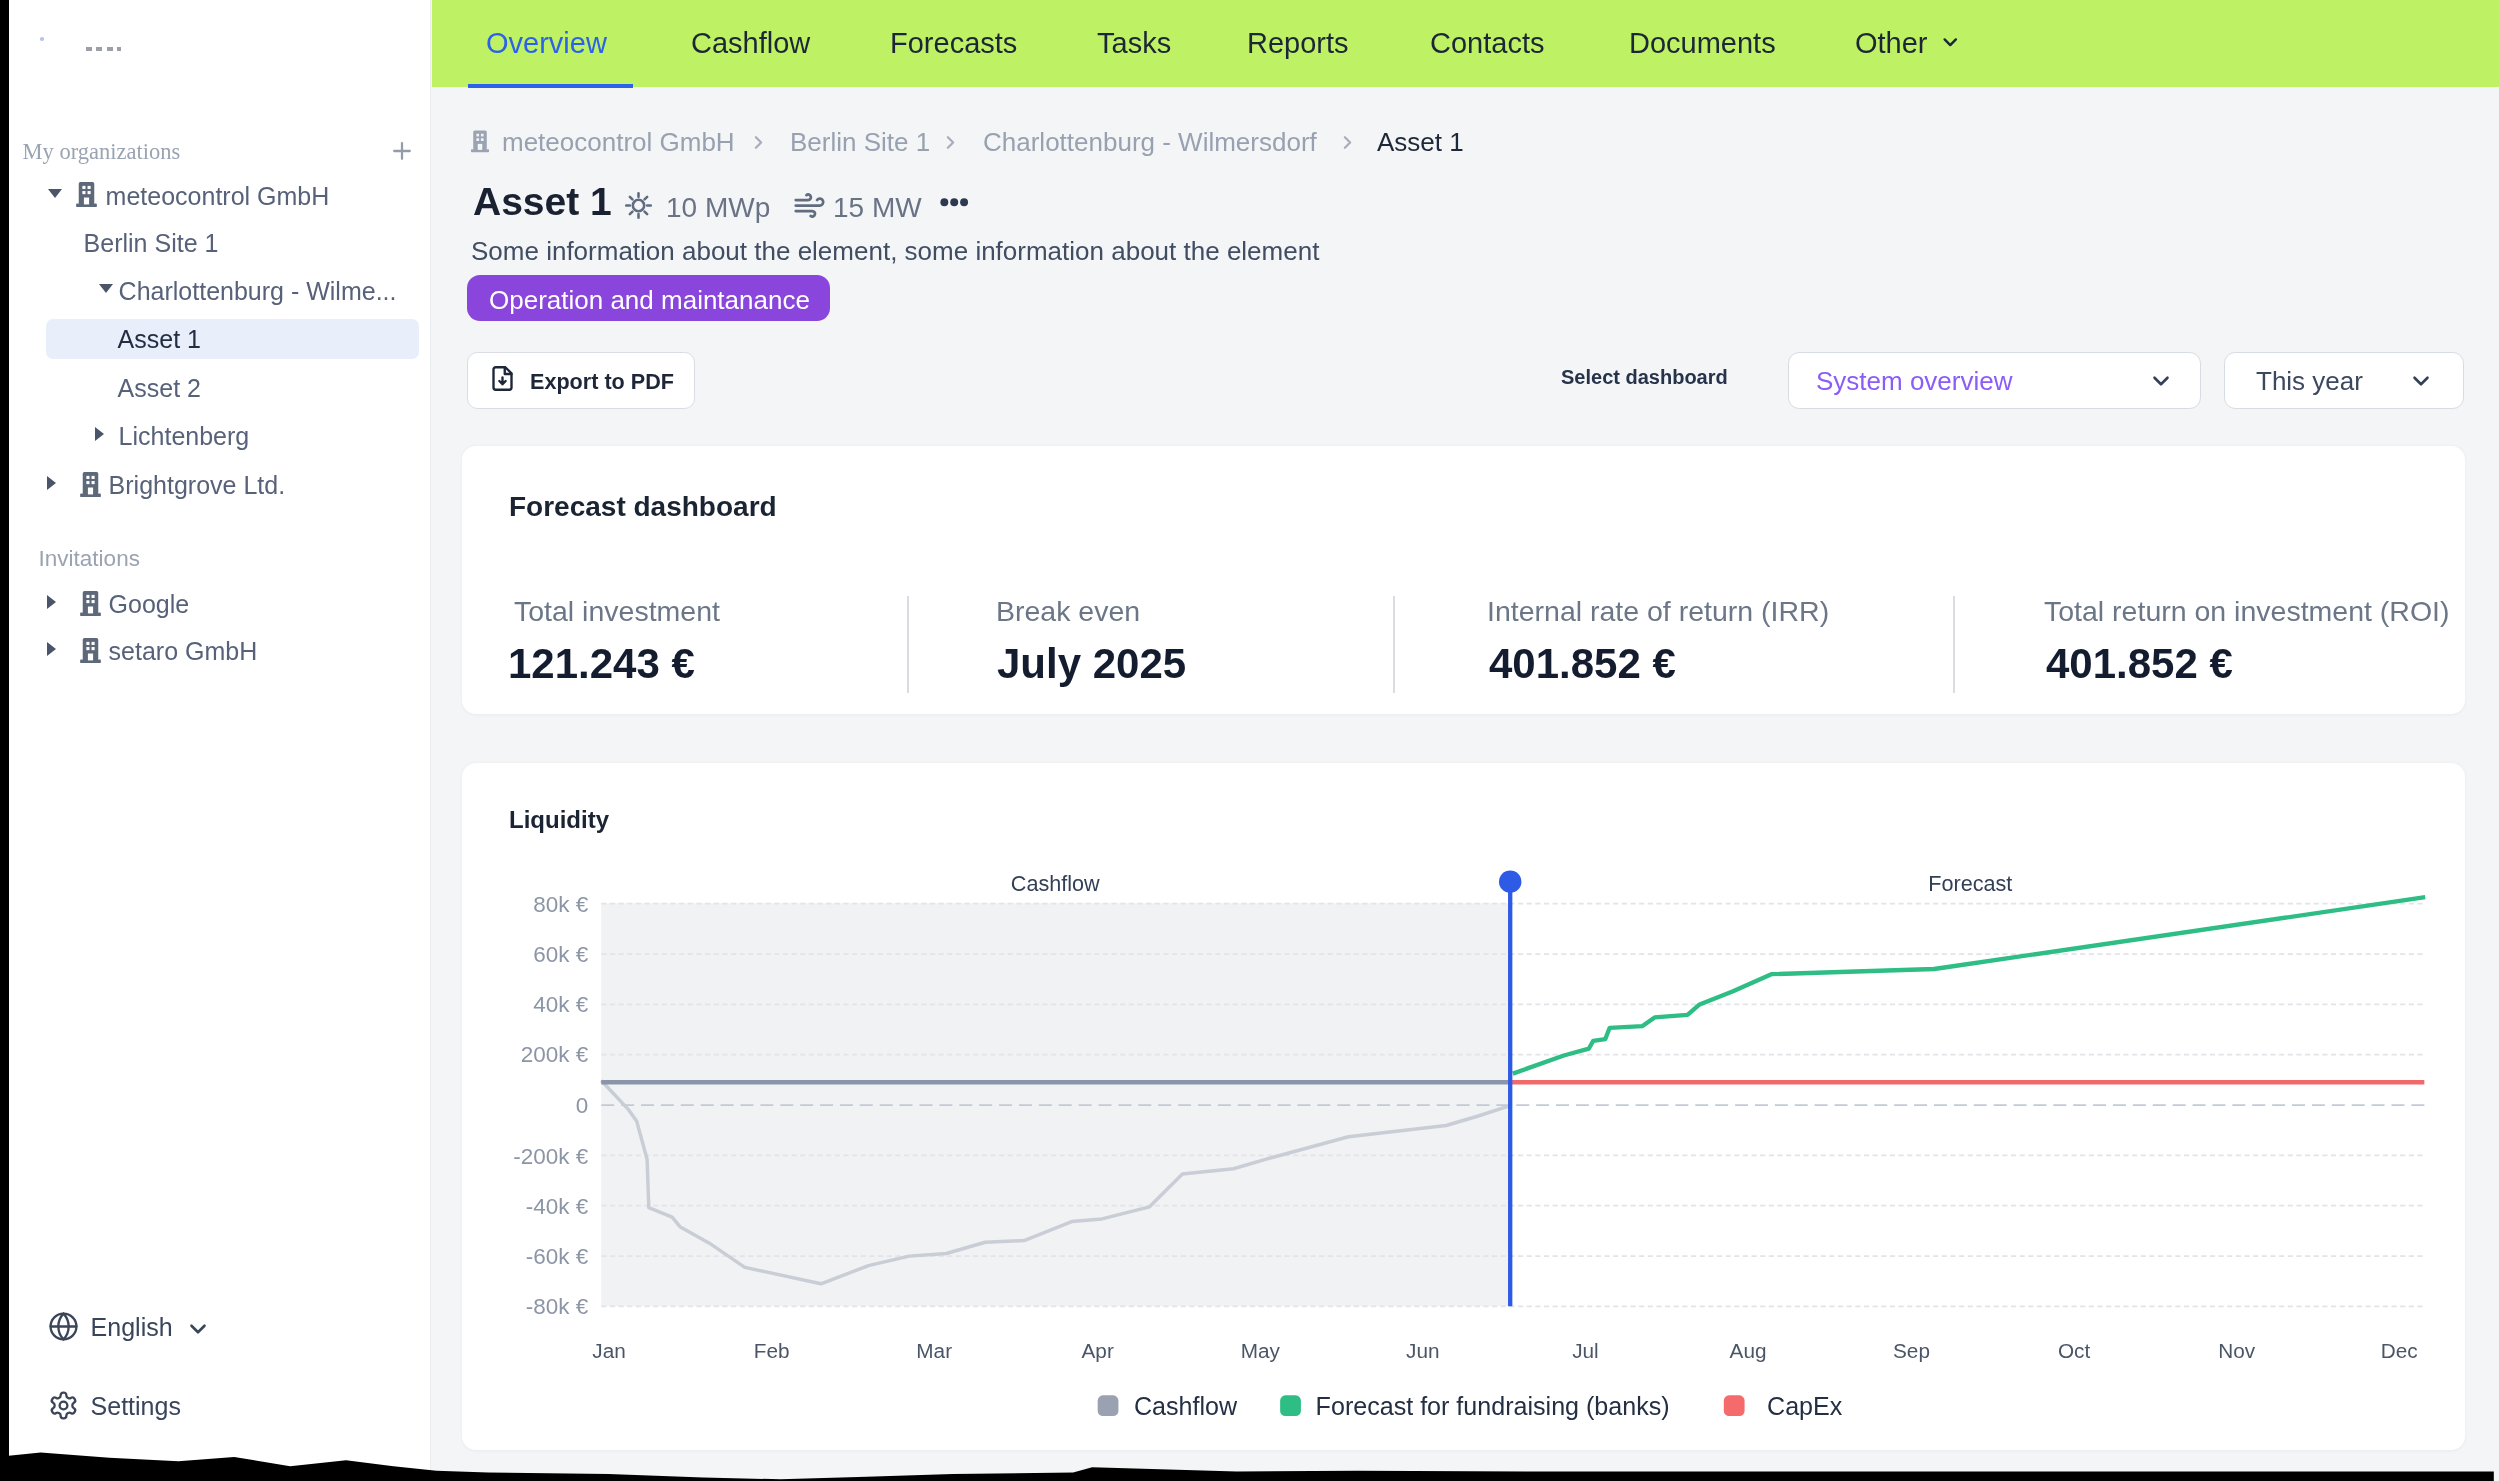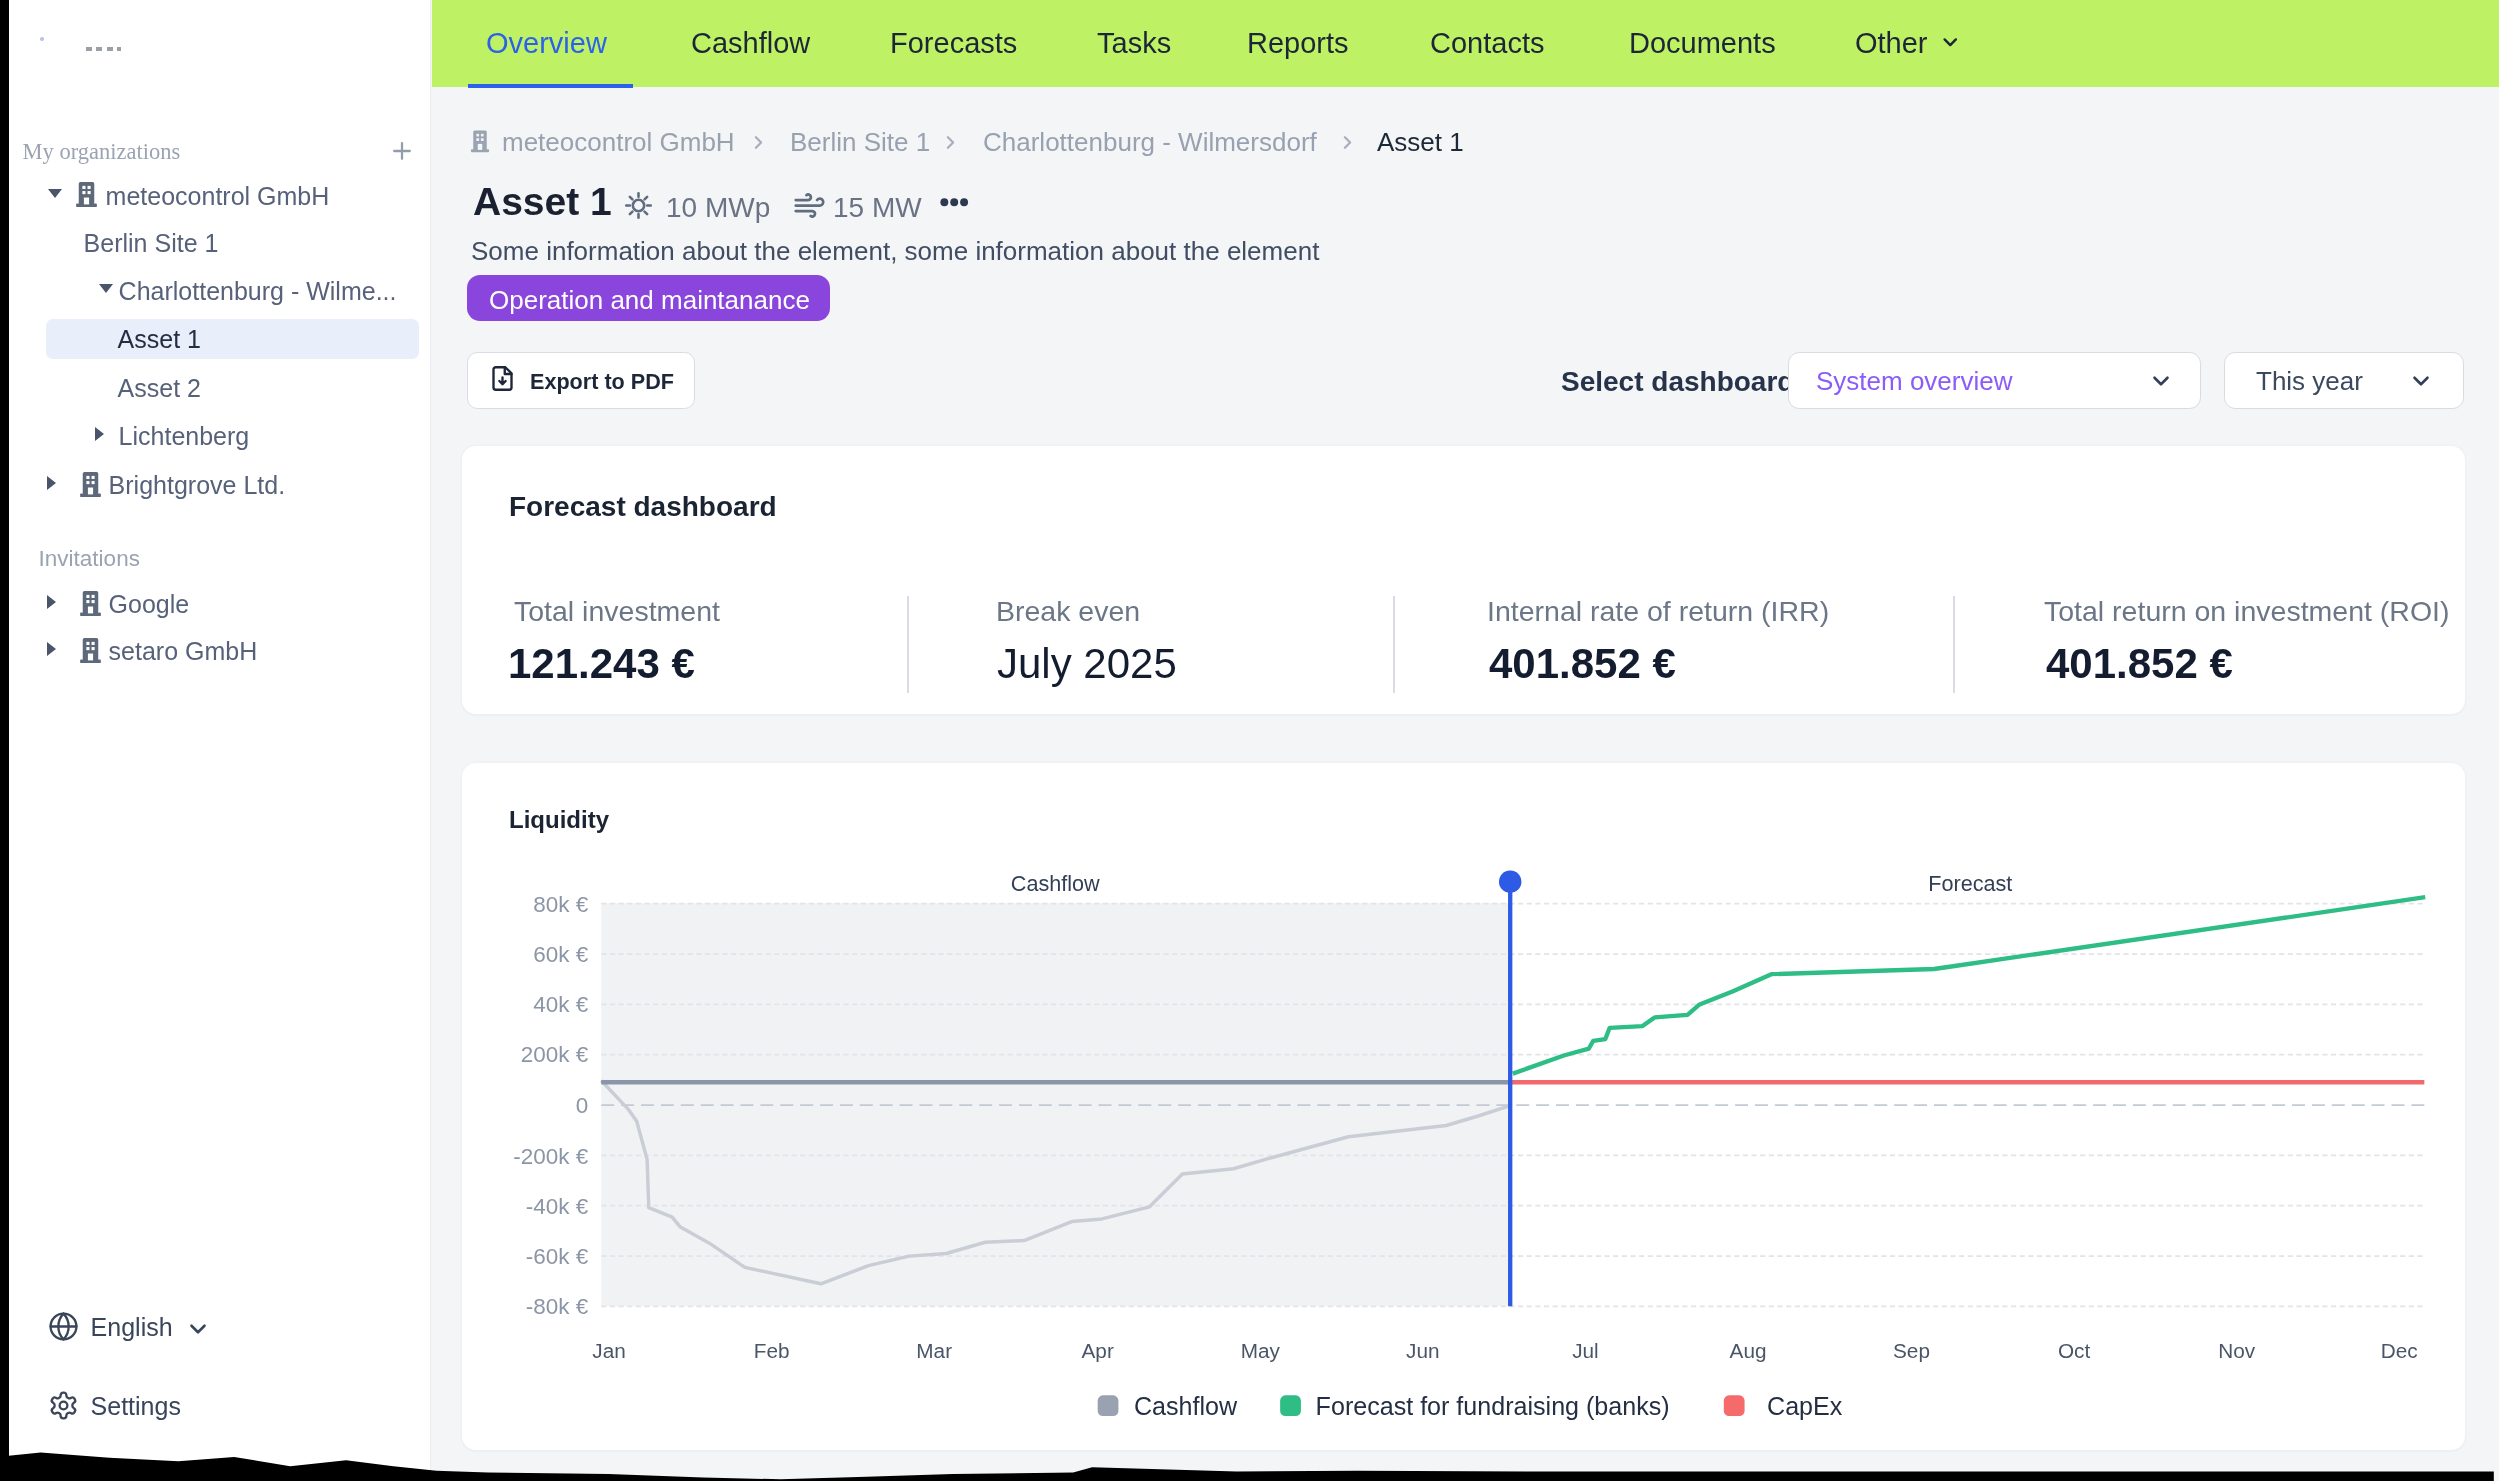--- a/index.html
+++ b/index.html
@@ -207,41 +207,41 @@
     <div class="abs" style="left:57px;top:198px;font-size:26px;color:#fff;">Operation and maintanance</div>
 
     <div class="abs" style="left:35px;top:265px;width:228px;height:57px;background:#fff;border:1.7px solid #d9dce2;border-radius:10.4px;"></div>
     <svg class="abs" style="left:57px;top:275px;" width="27" height="33" viewBox="0 0 24 24" fill="none" stroke="#1d2739" stroke-width="2.1" stroke-linecap="round" stroke-linejoin="round">
         <path d="M14.5 2H6a2 2 0 0 0-2 2v16a2 2 0 0 0 2 2h12a2 2 0 0 0 2-2V7.5z"></path>
         <path d="M14 2v6h6"></path>
         <path d="M12 11v6M9.2 14.2L12 17l2.8-2.8"></path>
       </svg>
     <div class="abs" style="left:98px;top:282px;font-size:21.6px;font-weight:700;color:#1d2739;">Export to PDF</div>
 
-    <div class="abs" style="left:1129px;top:279px;font-size:28px;font-weight:700;color:#26334b;white-space:nowrap;">Select dashboard</div>
+    <div class="abs" style="left:1129px;top:279px;font-size:20px;font-weight:700;color:#26334b;white-space:nowrap;">Select dashboard</div>
     <div class="ssel" style="left:1356px;width:413px;"></div>
     <div class="abs" style="left:1384px;top:279px;font-size:26px;color:#8b5cf6;">System overview</div>
     <svg class="abs" style="left:1716px;top:281px;" width="26" height="26" viewBox="0 0 24 24" fill="none" stroke="#32405a" stroke-width="2.4" stroke-linecap="round" stroke-linejoin="round">
         <path d="M6 9l6 6 6-6"></path>
       </svg>
     <div class="ssel" style="left:1792px;width:240px;"></div>
     <div class="abs" style="left:1824px;top:279px;font-size:26px;color:#3c485e;">This year</div>
     <svg class="abs" style="left:1976px;top:281px;" width="26" height="26" viewBox="0 0 24 24" fill="none" stroke="#32405a" stroke-width="2.4" stroke-linecap="round" stroke-linejoin="round">
         <path d="M6 9l6 6 6-6"></path>
       </svg>
 
     <div class="card" style="left:30px;top:359px;width:2003px;height:268px;"></div>
     <div class="abs" style="left:77px;top:404px;font-size:28px;font-weight:700;color:#1b2433;">Forecast dashboard</div>
     <div class="abs" style="left:475px;top:509px;width:1.7px;height:97px;background:#d9dde3;"></div>
     <div class="abs" style="left:961px;top:509px;width:1.7px;height:97px;background:#d9dde3;"></div>
     <div class="abs" style="left:1521px;top:509px;width:1.7px;height:97px;background:#d9dde3;"></div>
     <div class="abs" style="left:76px;top:508px;font-size:28.5px;color:#6b7687;margin-left:6px;">Total investment</div>
     <div class="abs" style="left:76px;top:553px;font-size:42px;font-weight:700;color:#141d30;">121.243 €</div>
     <div class="abs" style="left:564px;top:508px;font-size:28.5px;color:#6b7687;">Break even</div>
-    <div class="abs" style="left:565px;top:553px;font-size:42px;font-weight:400;color:#141d30;">July 2025</div>
+    <div class="abs" style="left:565px;top:553px;font-size:42px;font-weight:700;color:#141d30;">July 2025</div>
     <div class="abs" style="left:1055px;top:508px;font-size:28.5px;color:#6b7687;">Internal rate of return (IRR)</div>
     <div class="abs" style="left:1057px;top:553px;font-size:42px;font-weight:700;color:#141d30;">401.852 €</div>
     <div class="abs" style="left:1612px;top:508px;font-size:28.5px;color:#6b7687;">Total return on investment (ROI)</div>
     <div class="abs" style="left:1614px;top:553px;font-size:42px;font-weight:700;color:#141d30;">401.852 €</div>
 
     <div class="card" style="left:30px;top:676px;width:2003px;height:687px;"></div>
     <div class="abs" style="left:77px;top:719px;font-size:24px;font-weight:700;color:#1b2433;">Liquidity</div>
     <svg id="chart" class="abs" style="left:30px;top:676px;" width="2003" height="687" viewBox="0 0 2316 794">
       <rect x="161" y="162" width="1051" height="466" fill="#f1f2f3"></rect>
       <g stroke="#e2e4e9" stroke-width="2" stroke-dasharray="6 4">

